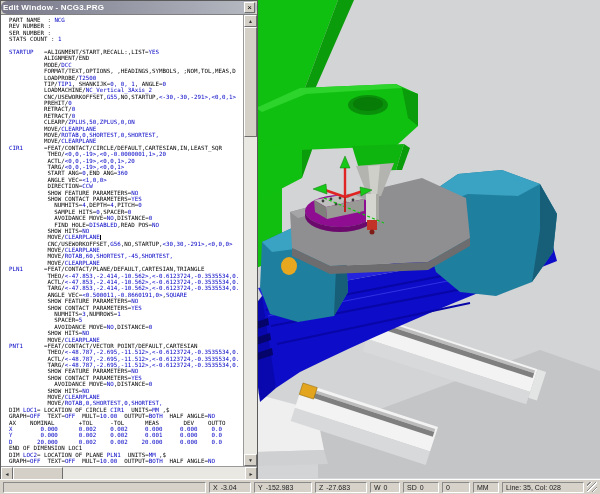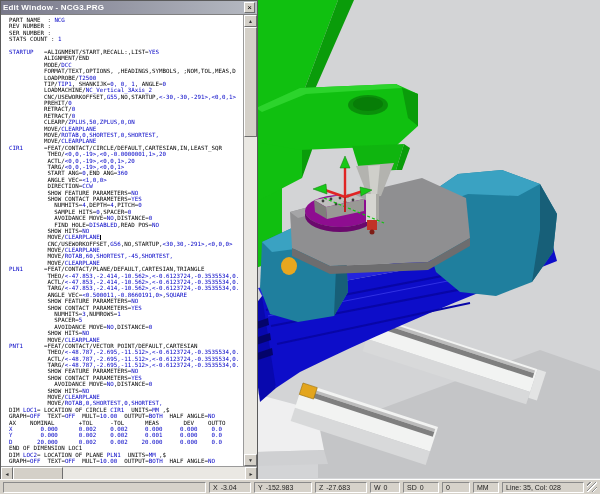--- a/index.html
+++ b/index.html
@@ -5,21 +5,21 @@
   html,body{margin:0;padding:0;}
   .screen{position:relative;width:600px;height:494px;overflow:hidden;background:#d3d4d6;
           font-family:"Liberation Sans",sans-serif;}
   svg.scene{position:absolute;left:0;top:0;}
 
   
   .editwin{position:absolute;left:0;top:0;width:258px;height:479px;background:#d4d0c8;
            border:1px solid #5a5a5a;box-sizing:border-box;}
   .titlebar{height:13px;background:linear-gradient(90deg,#78788a,#b6bac2);color:#fff;
             font-size:8px;font-weight:bold;display:flex;align-items:center;padding:0 2px;
-            letter-spacing:.2px;}
+            letter-spacing:.2px;border-radius:6px;}
   .titlebar .tlabel{flex:1;white-space:nowrap;overflow:hidden;}
   .closebtn{width:11px;height:11px;background:#d4d0c8;border:1px solid;
             border-color:#fff #6e6e6e #6e6e6e #fff;font-size:8px;line-height:9px;
             text-align:center;padding:0;color:#000;font-family:"Liberation Sans",sans-serif;}
   .editbody{display:flex;height:451px;background:#fff;border-top:1px solid #808080;}
   .code{flex:1;margin:0;padding:2px 0 0 8px;font-family:"DejaVu Sans Mono",monospace;
         font-size:5.8px;line-height:6.4px;white-space:pre;overflow:hidden;color:#000;}
   .code .cl{height:6.4px;}
   .code .b{color:#0000c6;}
   .cursor{display:inline-block;width:1px;height:5.6px;background:#000;vertical-align:-1px;}

